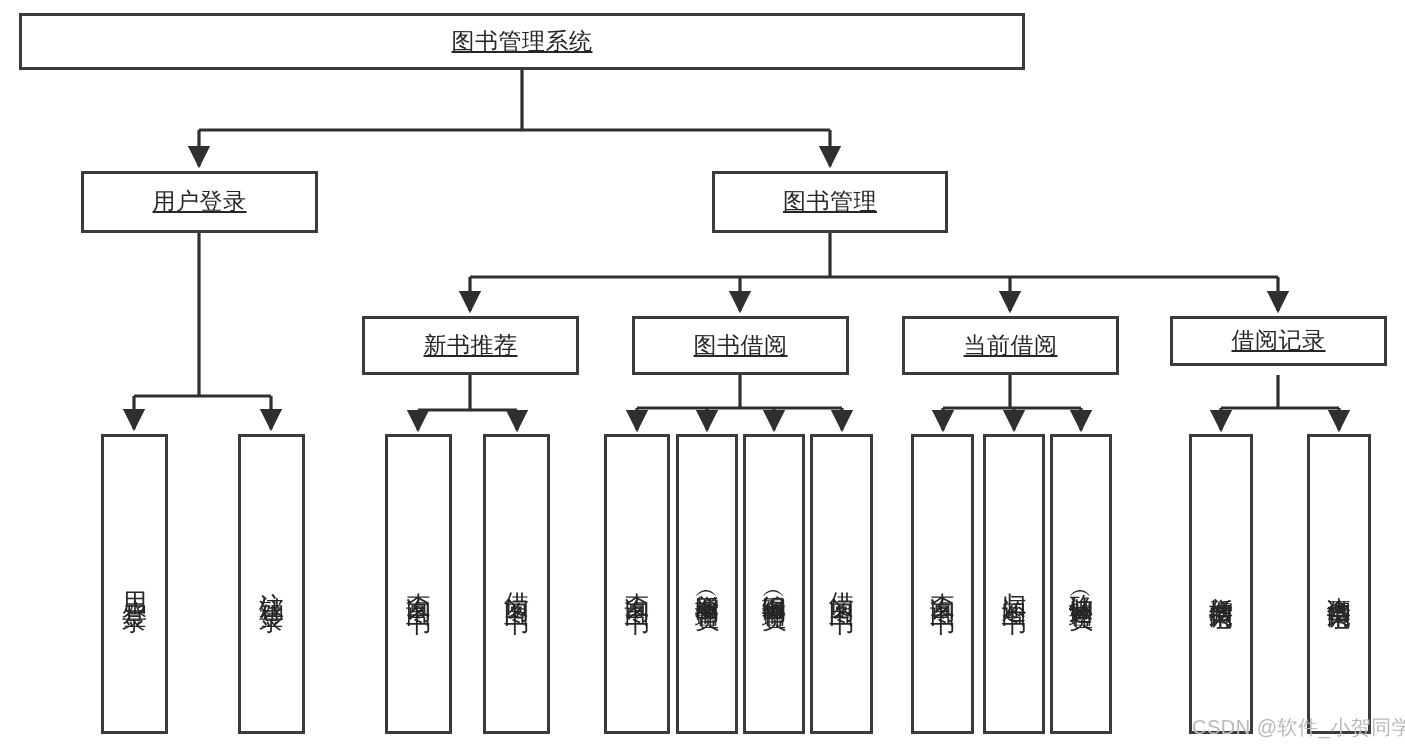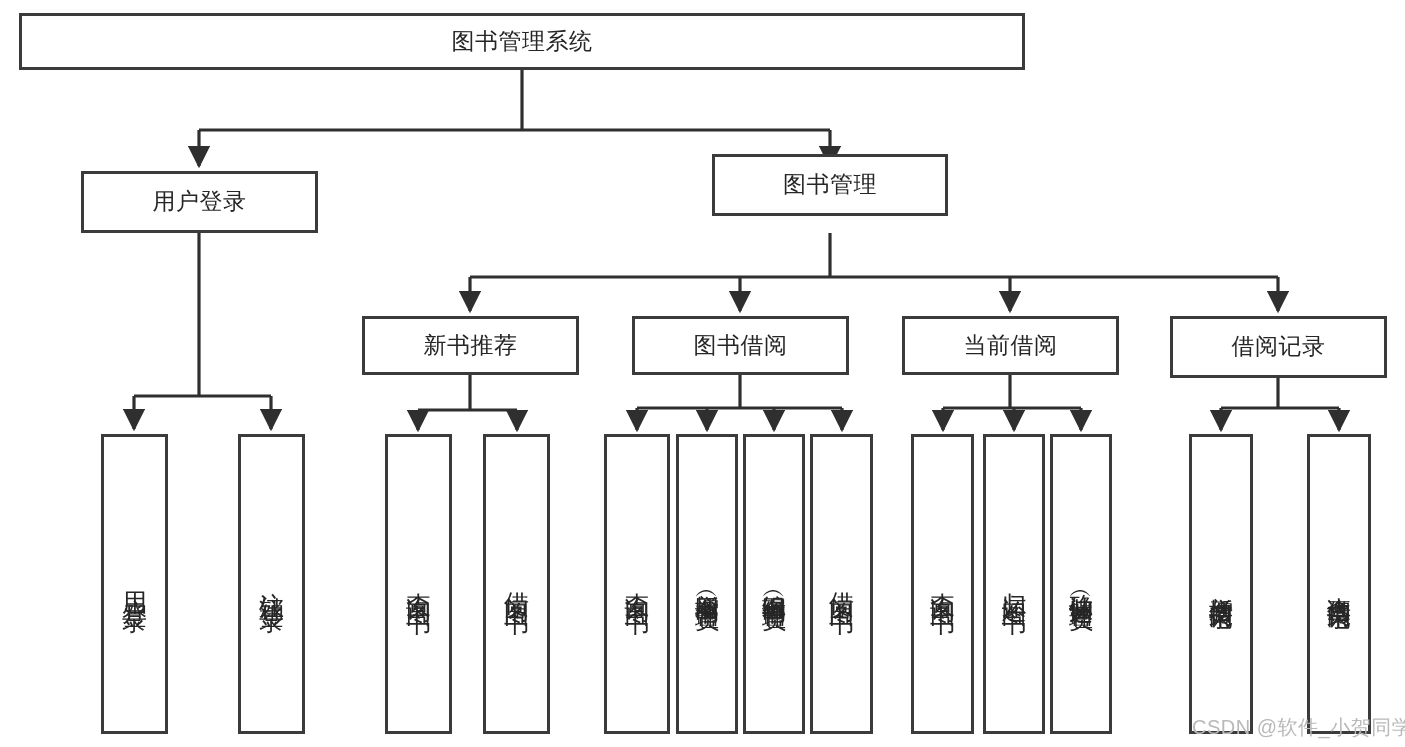--- a/index.html
+++ b/index.html
@@ -36,20 +36,21 @@
     justify-content: center;
     text-align: center;
   }
   .node .lbl {
     display: block;
     line-height: 1.18;
     letter-spacing: 0.5px;
   }
   .node.horiz .lbl {
     font-size: 23px;
+    text-decoration: underline;
   }
   .node.vert {
     writing-mode: vertical-rl;
     text-orientation: upright;
   }
   .node.vert .lbl {
     writing-mode: vertical-rl;
     text-orientation: upright;
     font-size: 25px;
     letter-spacing: 6px;
@@ -123,34 +124,34 @@
     </g>
   </svg>
 
   <div class="node horiz" style="left:19px; top:13px; width:1006px; height:57px;">
     <span class="lbl">图书管理系统</span>
   </div>
 
   <div class="node horiz" style="left:81px; top:171px; width:237px; height:62px;">
     <span class="lbl">用户登录</span>
   </div>
-  <div class="node horiz" style="left:712px; top:154px; width:236px; height:62px;">
+  <div class="node horiz" style="left:712px; top:171px; width:236px; height:62px;">
     <span class="lbl">图书管理</span>
   </div>
 
   <div class="node horiz" style="left:362px; top:316px; width:217px; height:59px;text-align:center;">
     <span class="lbl">新书推荐</span>
   </div>
   <div class="node horiz" style="left:902px; top:316px; width:217px; height:59px;">
     <span class="lbl">当前借阅</span>
   </div>
   <div class="node horiz" style="left:632px; top:316px; width:217px; height:59px;">
     <span class="lbl">图书借阅</span>
   </div>
-  <div class="node horiz" style="left:1170px; top:316px; width:217px; height:62px;">
+  <div class="node horiz" style="left:1170px; top:316px; width:217px; height:50px;">
     <span class="lbl">借阅记录</span>
   </div>
 
   <div class="node vert" style="left:101px; top:434px; width:67px; height:300px;">
     <span class="lbl">用户登录</span>
   </div>
   <div class="node vert" style="left:238px; top:434px; width:67px; height:300px;">
     <span class="lbl">注销登录</span>
   </div>
 

